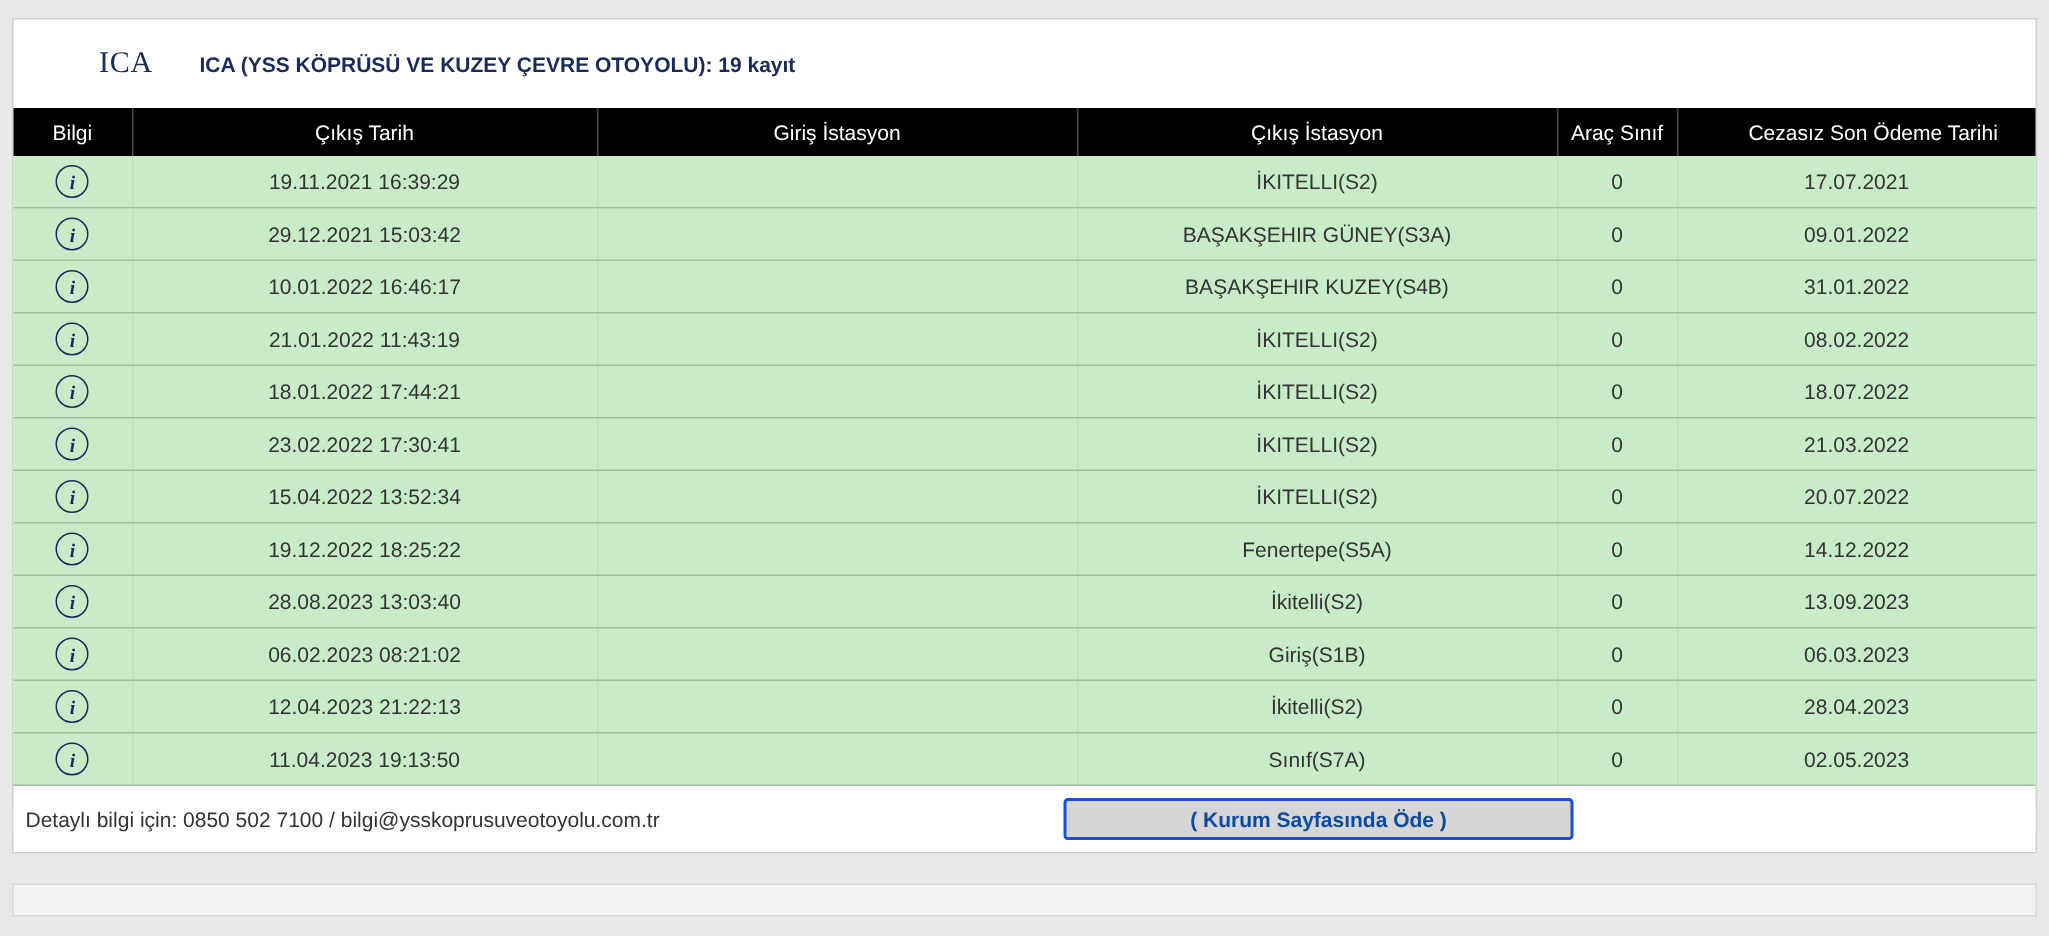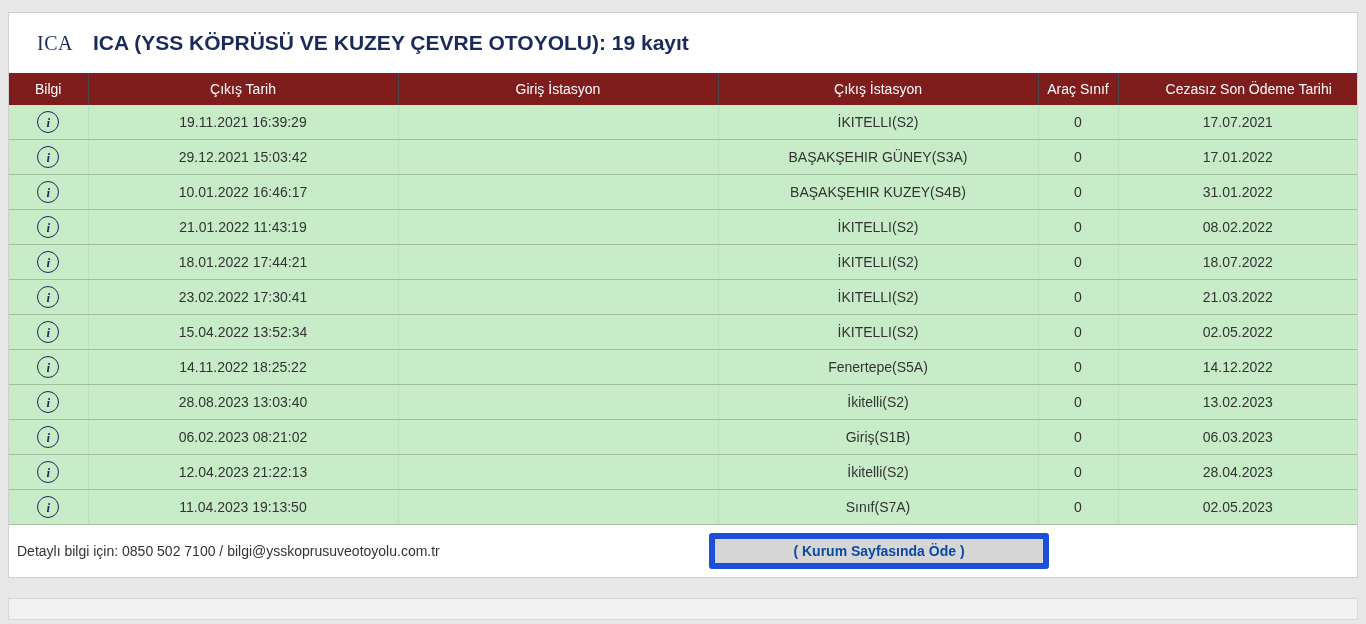--- a/index.html
+++ b/index.html
@@ -17,41 +17,42 @@
   }
   .panel {
     background: #fff;
     border: 1px solid #d0d0d0;
     margin-bottom: 20px;
   }
   .panel-header {
     padding: 18px 20px 18px 28px;
     display: flex;
     align-items: center;
-    gap: 20px;
+    gap: 31px;
+    margin-left: 29px;
   }
   .logo {
     font-family: Georgia, 'Times New Roman', serif;
     font-size: 20px;
     letter-spacing: 0.5px;
     color: #1a2a5a;
     font-weight: 400;
   }
   .title {
     font-weight: bold;
-    font-size: 21px;
+    font-size: 14px;
     color: #1a2a5a;
   }
   table.data {
     width: 100%;
     border-collapse: collapse;
     table-layout: fixed;
   }
   table.data th {
-    background: #7f1d1d;
+    background: #000000;
     color: #fff;
     font-weight: 400;
     font-size: 14px;
     padding: 8px 6px;
     text-align: center;
     border-right: 1px solid #4a4a4a;
   }
   table.data th:last-child { border-right: none; padding-left: 28px; }
   table.data td {
     background: #c7ecc7;
@@ -94,21 +95,21 @@
     background: #fff;
     font-size: 14px;
     border-radius: 15px;
   }
   .footer-left {
     flex: 1;
     color: #333;
   }
   .pay-button {
     background: #d6d6d6;
-    border: 6px solid #1d4ed8;
+    border: 2px solid #1d4ed8;
     border-radius: 3px;
     padding: 4px 30px;
     color: #0b4aa2;
     font-weight: bold;
     font-size: 14px;
     cursor: pointer;
     margin-right: 300px;
     min-width: 340px;
     text-align: center;
   }
@@ -156,21 +157,21 @@
             <td>İKITELLI(S2)</td>
             <td>0</td>
             <td>17.07.2021</td>
           </tr>
           <tr>
             <td><span class="info-icon">i</span></td>
             <td>29.12.2021 15:03:42</td>
             <td></td>
             <td>BAŞAKŞEHIR GÜNEY(S3A)</td>
             <td>0</td>
-            <td>17.01.2022</td>
+            <td>09.01.2022</td>
           </tr>
           <tr>
             <td><span class="info-icon">i</span></td>
             <td>10.01.2022 16:46:17</td>
             <td></td>
             <td>BAŞAKŞEHIR KUZEY(S4B)</td>
             <td>0</td>
             <td>31.01.2022</td>
           </tr>
           <tr>
@@ -196,37 +197,37 @@
             <td>İKITELLI(S2)</td>
             <td>0</td>
             <td>21.03.2022</td>
           </tr>
           <tr>
             <td><span class="info-icon">i</span></td>
             <td>15.04.2022 13:52:34</td>
             <td></td>
             <td>İKITELLI(S2)</td>
             <td>0</td>
-            <td>02.05.2022</td>
-          </tr>
-          <tr>
-            <td><span class="info-icon">i</span></td>
-            <td>14.11.2022 18:25:22</td>
+            <td>20.07.2022</td>
+          </tr>
+          <tr>
+            <td><span class="info-icon">i</span></td>
+            <td>19.12.2022 18:25:22</td>
             <td></td>
             <td>Fenertepe(S5A)</td>
             <td>0</td>
             <td>14.12.2022</td>
           </tr>
           <tr>
             <td><span class="info-icon">i</span></td>
             <td>28.08.2023 13:03:40</td>
             <td></td>
             <td>İkitelli(S2)</td>
             <td>0</td>
-            <td>13.02.2023</td>
+            <td>13.09.2023</td>
           </tr>
           <tr>
             <td><span class="info-icon">i</span></td>
             <td>06.02.2023 08:21:02</td>
             <td></td>
             <td>Giriş(S1B)</td>
             <td>0</td>
             <td>06.03.2023</td>
           </tr>
           <tr>

